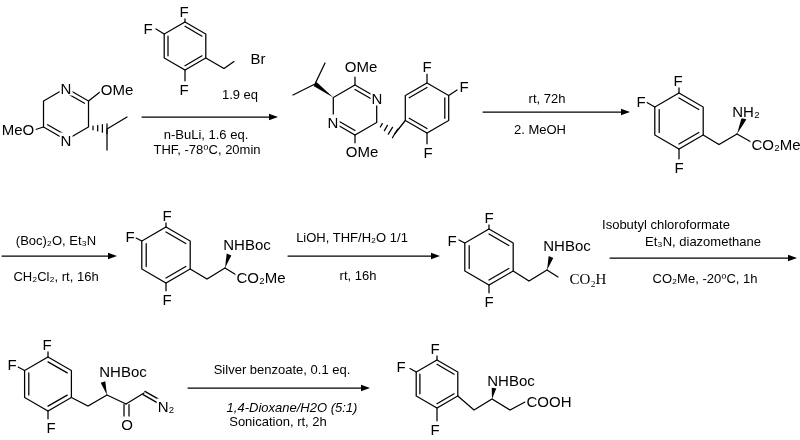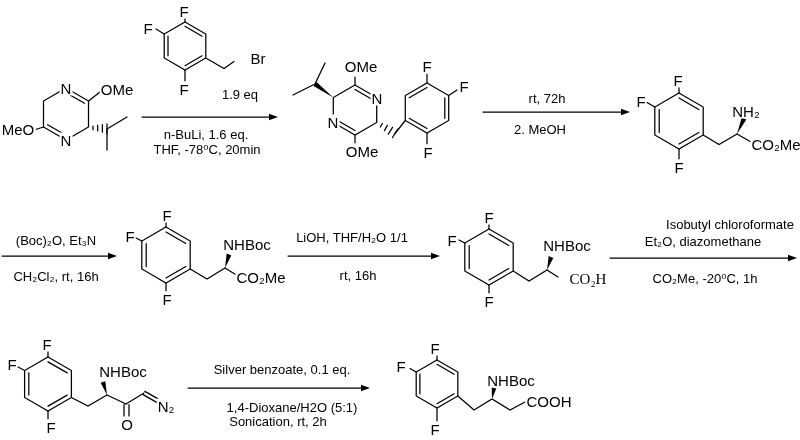--- a/index.html
+++ b/index.html
@@ -189,20 +189,20 @@
       <div class="atom-label" style="left: 549px; top: 401px;">COOH</div>
       <div class="condition-text" style="left: 240px; top: 94px;">1.9 eq</div>
       <div class="condition-text" style="left: 206px; top: 134px;">n-BuLi, 1.6 eq.</div>
       <div class="condition-text" style="left: 207px; top: 149px;">THF, -78⁰C, 20min</div>
       <div class="condition-text" style="left: 547px; top: 98px;">rt, 72h</div>
       <div class="condition-text" style="left: 528px; top: 129px; margin-left: 12px;">2. MeOH</div>
       <div class="condition-text" style="left: 56px; top: 240px; text-align: right;">(Boc)₂O, Et₃N</div>
       <div class="condition-text" style="left: 56px; top: 276px;">CH₂Cl₂, rt, 16h</div>
       <div class="condition-text" style="left: 352px; top: 237px;">LiOH, THF/H₂O 1/1</div>
       <div class="condition-text" style="left: 358px; top: 275px;">rt, 16h</div>
-      <div class="condition-text" style="left: 730px; top: 224px;">Isobutyl chloroformate</div>
-      <div class="condition-text" style="left: 703px; top: 241px;">Et₂O, diazomethane</div>
+      <div class="condition-text" style="left: 666px; top: 224px;">Isobutyl chloroformate</div>
+      <div class="condition-text" style="left: 703px; top: 241px;">Et₃N, diazomethane</div>
       <div class="condition-text" style="left: 705px; top: 278px;">CO₂Me, -20⁰C, 1h</div>
       <div class="condition-text" style="left: 282px; top: 369px;">Silver benzoate, 0.1 eq.</div>
-      <div class="condition-text" style="left: 292px; top: 407px;">1,4-Dioxane/H2O (5:1)</div>
+      <div class="condition-text" style="left: 292px; top: 407px; font-style: italic;">1,4-Dioxane/H2O (5:1)</div>
       <div class="condition-text" style="left: 278px; top: 421px;">Sonication, rt, 2h</div>
     </div>
 </div>
 
 </body></html>

